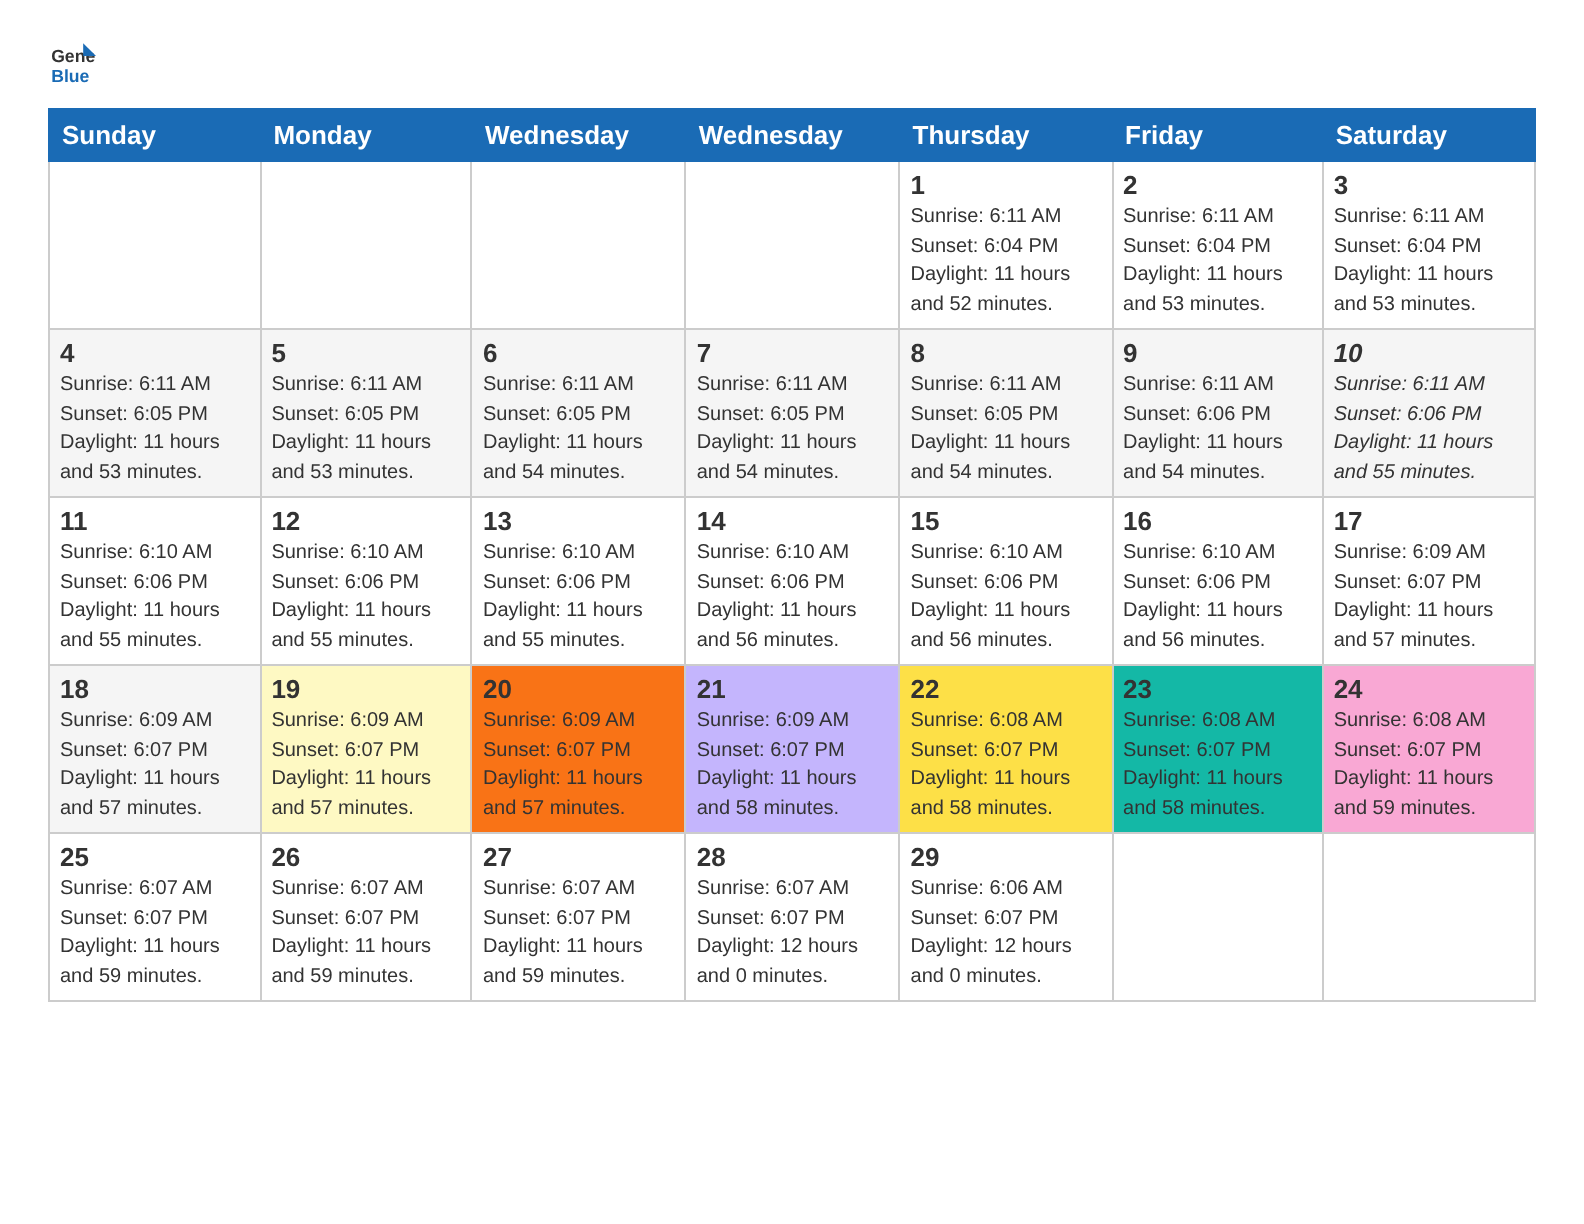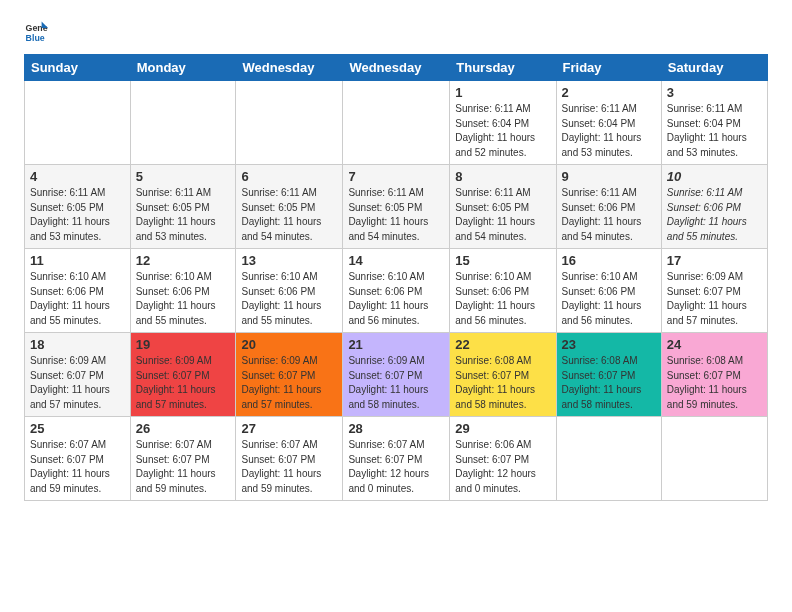--- a/index.html
+++ b/index.html
@@ -217,21 +217,21 @@
         </td>
       </tr>
       <tr>
         <td style="background: rgb(245, 245, 245);">
           <span class="day-number">18</span>
           <div class="day-info" style="white-space: pre-line;">Sunrise: 6:09 AM
 Sunset: 6:07 PM
 Daylight: 11 hours
 and 57 minutes.</div>
         </td>
-        <td style="background: #ef4444;">
+        <td style="background: #fef9c3;">
           <span class="day-number">19</span>
           <div class="day-info" style="white-space: pre-line;">Sunrise: 6:09 AM
 Sunset: 6:07 PM
 Daylight: 11 hours
 and 57 minutes.</div>
         </td>
         <td style="background: #f97316;">
           <span class="day-number">20</span>
           <div class="day-info" style="white-space: pre-line;">Sunrise: 6:09 AM
 Sunset: 6:07 PM

